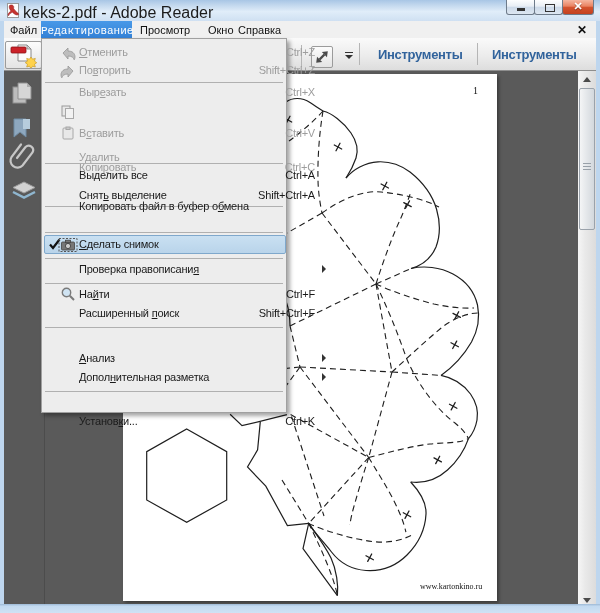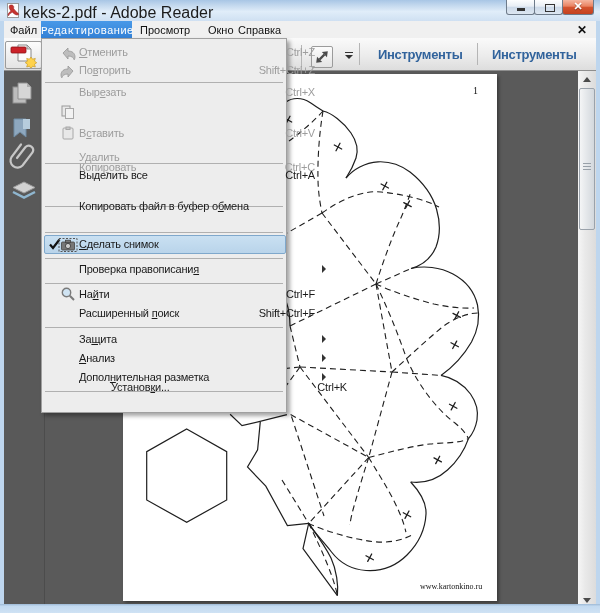--- a/index.html
+++ b/index.html
@@ -256,20 +256,24 @@
       <span class="msc">Ctrl+V</span>
     </div>
     <div class="mrow dis" style="top:109px;padding-left:39px;">
       <span class="mtext">У<u>д</u>алить</span>
     </div>
     <div class="msep" style="top:124px;"></div>
     <div class="mrow" style="top:127px;">
       <span class="mtext">Вы<u>д</u>елить все</span>
       <span class="msc">Ctrl+A</span>
     </div>
+    <div class="mrow" style="top:147px;">
+      <span class="mtext">Снят<u>ь</u> выделение</span>
+      <span class="msc">Shift+Ctrl+A</span>
+    </div>
     <div class="msep" style="top:166.5px;"></div>
     <div class="mrow" style="top:158px;">
       <span class="mtext">Копировать файл в буфер о<u>б</u>мена</span>
     </div>
     <div class="msep" style="top:192.5px;"></div>
     <div class="mrow" style="top:196px;">
       <span class="mtext"><u>С</u>делать снимок</span>
       <svg style="position:absolute;left:5px;top:3px;" width="14" height="13" viewBox="0 0 14 13">
         <path d="M2 6.5 L5 10 L11.5 1.5" fill="none" stroke="#111" stroke-width="2.2"></path>
       </svg>
@@ -282,34 +286,30 @@
     <div class="msep" style="top:244px;"></div>
     <div class="mrow" style="top:245.5px;">
       <span class="mtext">На<u>й</u>ти</span>
       <span class="msc">Ctrl+F</span>
     </div>
     <div class="mrow" style="top:265px;">
       <span class="mtext">Расширенный <u>п</u>оиск</span>
       <span class="msc">Shift+Ctrl+F</span>
     </div>
     <div class="msep" style="top:288px;"></div>
-    <div class="mrow" style="top:291px;">
-      <span class="mtext">За<u>щ</u>ита</span>
-      <div class="marr"></div>
-    </div>
     <div class="mrow" style="top:310px;">
       <span class="mtext"><u>А</u>нализ</span>
       <div class="marr"></div>
     </div>
     <div class="mrow" style="top:328.5px;">
       <span class="mtext">Допол<u>н</u>ительная разметка</span>
       <div class="marr"></div>
     </div>
     <div class="msep" style="top:351.5px;"></div>
-    <div class="mrow" style="top:339px;margin-left:32px;">
+    <div class="mrow" style="top:373px;">
       <span class="mtext">Установ<u>к</u>и...</span>
       <span class="msc">Ctrl+K</span>
     </div>
     <svg style="position:absolute;left:0;top:0;" width="244" height="373" viewBox="0 0 244 373">
 
       <g transform="translate(19,7)" fill="#bdbdbd" stroke="#979797" stroke-width="0.8">
         <path d="M2 7 l5 -5 v3 c4 0 7 2 7 6 c0 1 -.3 2 -.8 2.8 c-.5 -2.3 -2.7 -3.8 -6.2 -3.8 v3 z"></path>
       </g>
 
       <g transform="translate(19,25) scale(-1,1) translate(-14,0)" fill="#bdbdbd" stroke="#979797" stroke-width="0.8">

